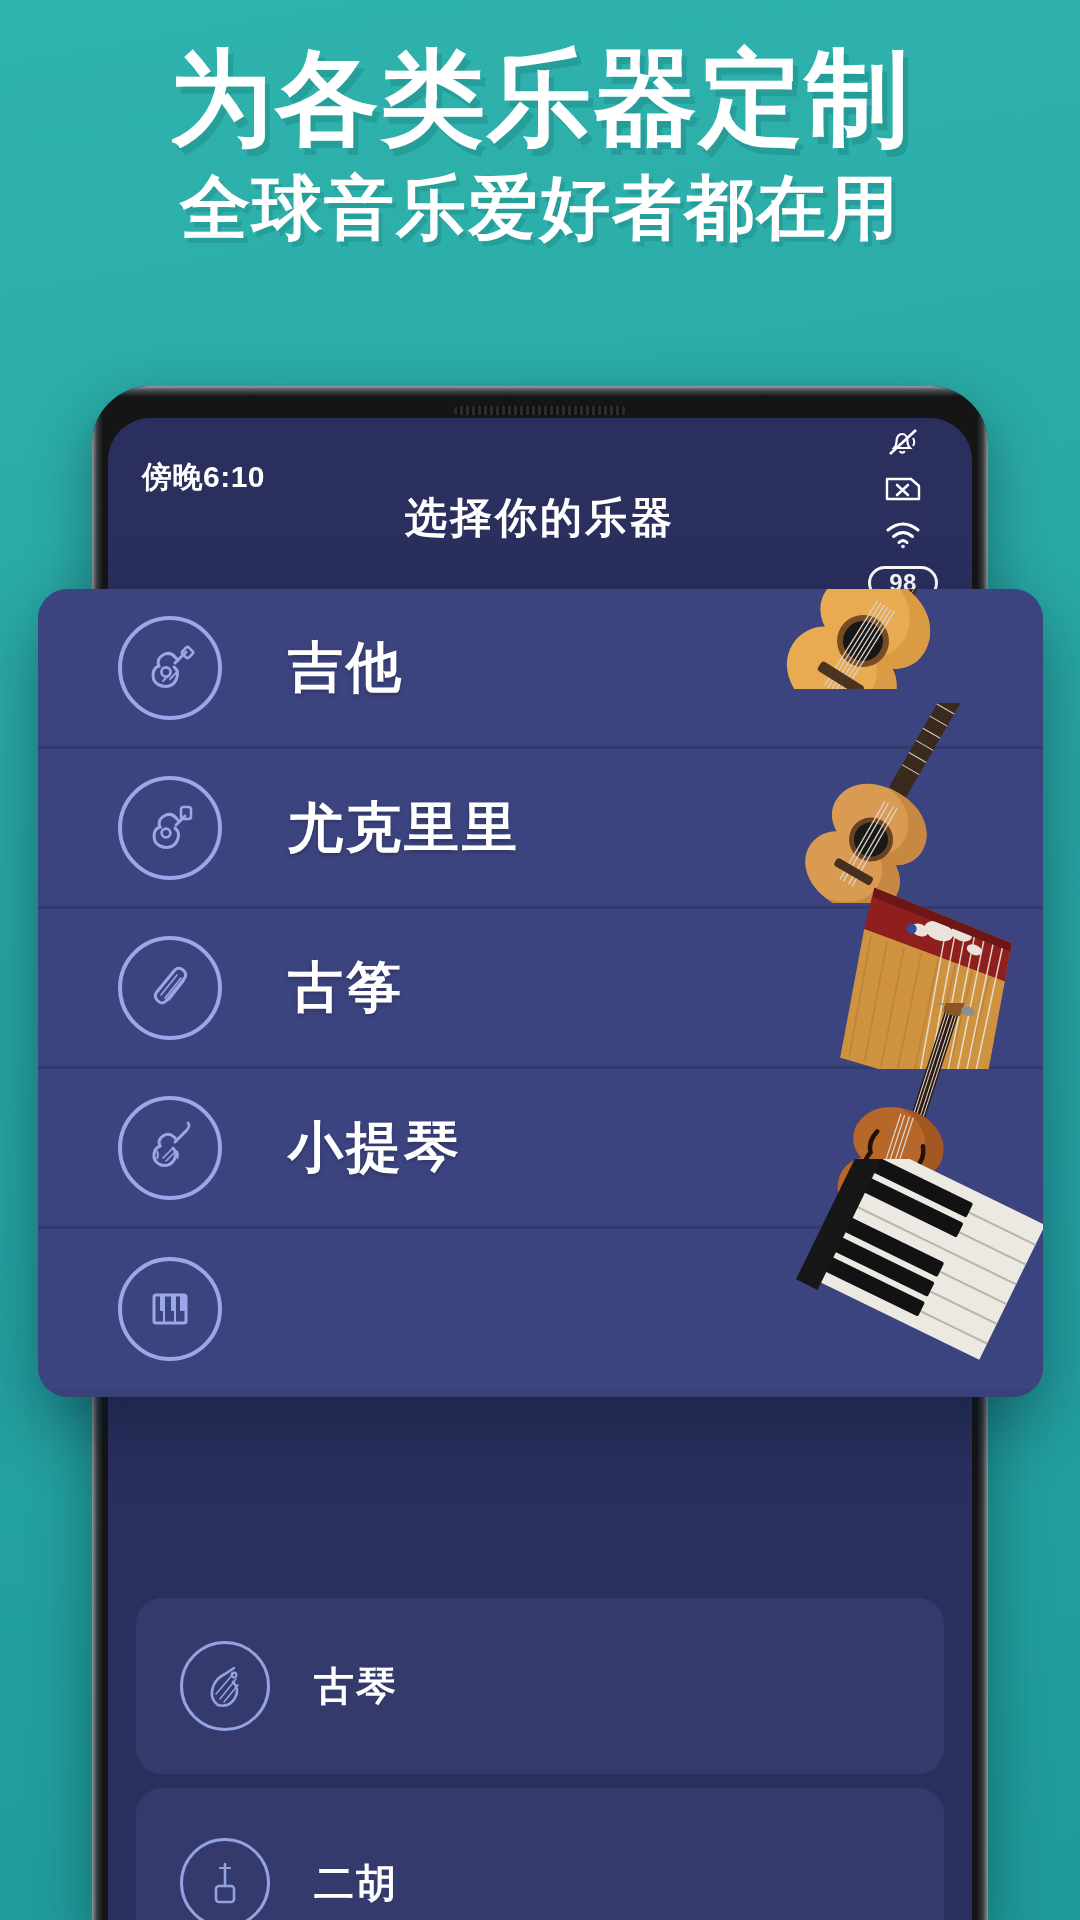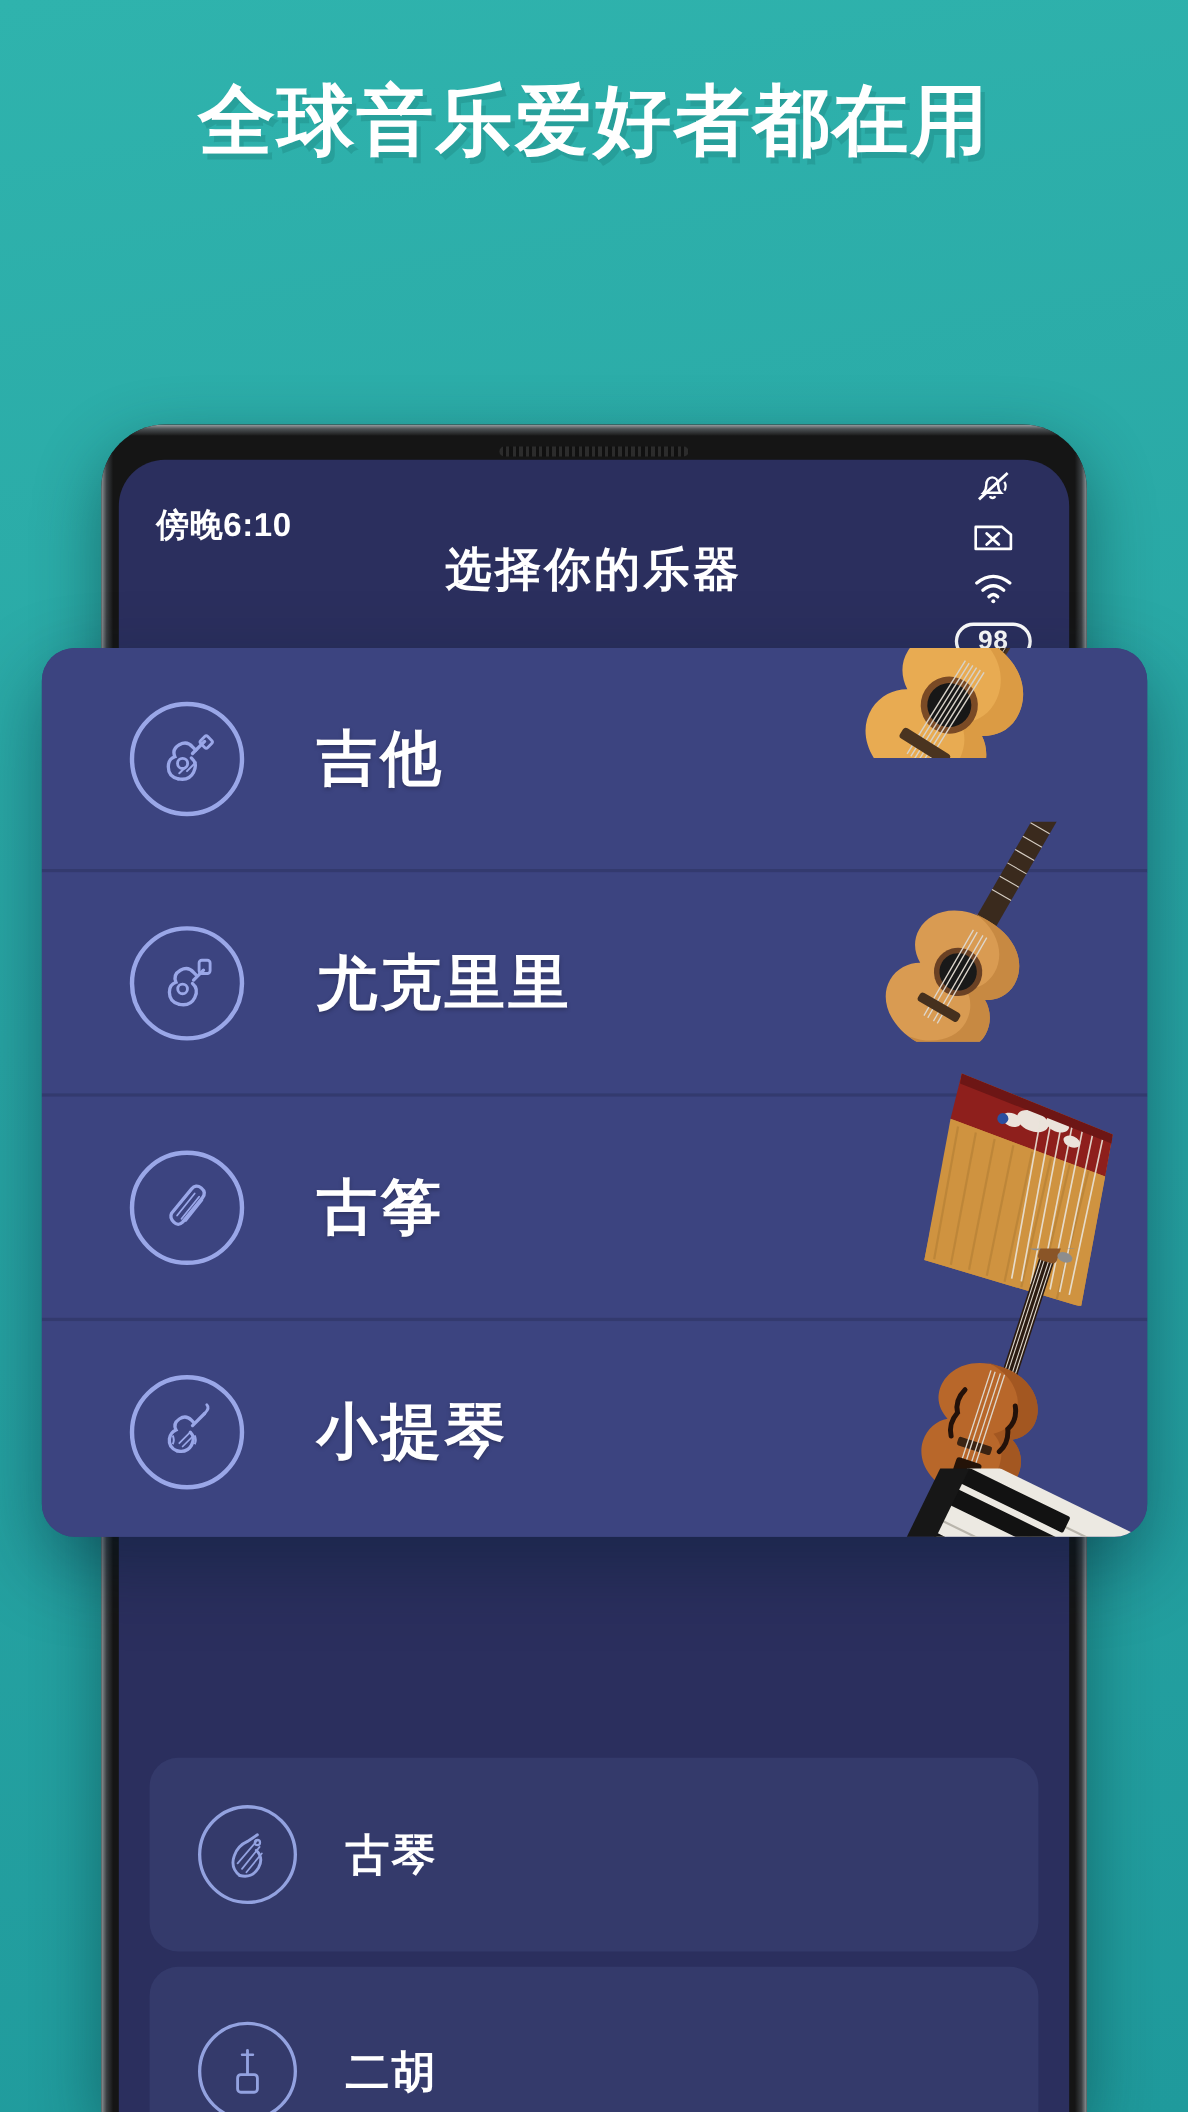--- a/index.html
+++ b/index.html
@@ -20,21 +20,21 @@
   .promo-text{
     position:absolute; top:40px; left:0; width:1080px;
     text-align:center; z-index:6;
   }
   .headline{
     font-size:104px; line-height:1.12; font-weight:bold; color:#ffffff;
     letter-spacing:2px;
     text-shadow: 5px 7px 0 rgba(0,60,60,0.16);
   }
   .subhead{
-    margin-top:30px;
+    margin-top:12px;
     font-size:70px; line-height:1.15; font-weight:bold; color:#ffffff;
     letter-spacing:2px;
     text-shadow: 4px 5px 0 rgba(0,60,60,0.14);
   }
 
   
   .phone{
     position:absolute; left:92px; top:386px;
     width:896px; height:1534px;
     background:#151515;
@@ -117,21 +117,21 @@
     position:absolute; left:38px; top:589px;
     width:1005px; height:808px;
     background:#3a4178;
     border-radius:30px;
     box-shadow:0 26px 70px rgba(0,25,45,0.40);
     z-index:8;
     overflow:hidden;
   }
   .card-row{
     position:relative;
-    height:204px;
+    height:160px;
     display:flex; align-items:center;
     padding-left:80px; gap:66px;
     background:#3c4480;
     border-bottom:3px solid #333a6e;
   }
   .card-row:last-child{ border-bottom:none; }
   .card-row .circ{
     width:104px; height:104px; border-radius:50%;
     border:4px solid #9aa7e8;
     display:flex; align-items:center; justify-content:center;
@@ -149,20 +149,21 @@
   }
 
   svg{ display:block; }
 </style>
 </head>
 <body>
 
 <div class="promo-bg"></div>
 
 <div class="promo-text">
+  <div class="headline">为各类乐器定制</div>
   <div class="subhead">全球音乐爱好者都在用</div>
 </div>
 
 <div class="phone">
   <div class="phone-side-l"></div>
   <div class="phone-side-r"></div>
   <div class="phone-edge-hl"></div>
   <div class="earpiece"></div>
 
   <div class="screen">

